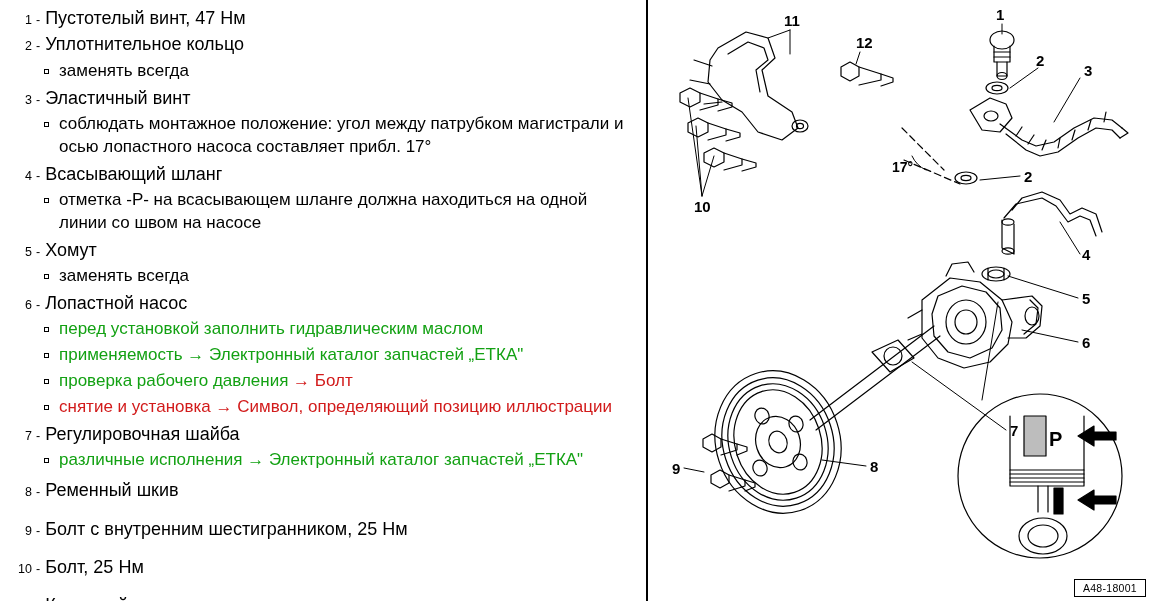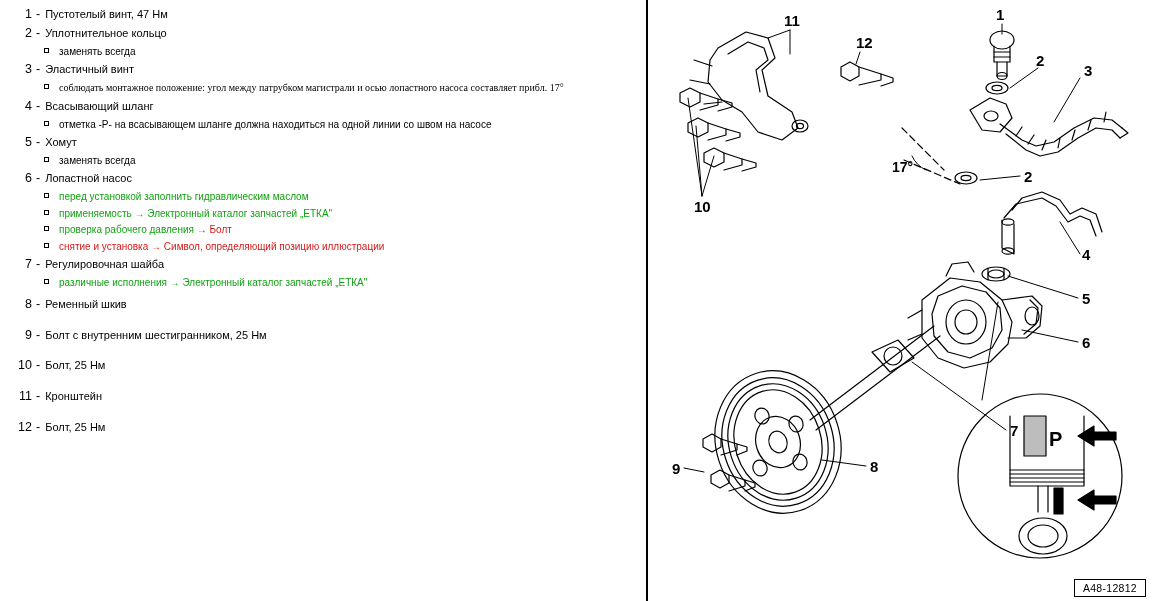--- a/index.html
+++ b/index.html
@@ -37,28 +37,28 @@
   .item-num {
     display: inline-block;
     width: 26px;
     text-align: right;
     flex: 0 0 26px;
     font-size: 12.5px;
   }
   .item-dash {
     padding: 0 5px 0 4px;
   }
-  .item-title { font-size: 11px; }
+  .item-title { font-size: 18px; }
 
   .sub {
     display: flex;
     align-items: baseline;
     margin: 3px 0 3px 0;
     padding-left: 38px;
-    font-size: 10px;
+    font-size: 17px;
     line-height: 1.35;
   }
   .bullet {
     flex: 0 0 auto;
     width: 5px; height: 5px;
     border: 1px solid #000;
     background: #fff;
     margin-right: 10px;
     position: relative;
     top: -2px;
@@ -116,21 +116,21 @@
     </div>
 
     <div class="item">
       <div class="item-head">
         <span class="item-num">3</span>
         <span class="item-dash">-</span>
         <span class="item-title">Эластичный винт</span>
       </div>
       <div class="sub">
         <span class="bullet"></span>
-        <span class="sub-text" style="white-space:normal; max-width:585px;font-family:Liberation Serif, serif;">соблюдать монтажное положение: угол между патрубком магистрали и осью лопастного насоса составляет прибл. 17°</span>
+        <span class="sub-text" style="white-space:normal; max-width:585px;">соблюдать монтажное положение: угол между патрубком магистрали и осью лопастного насоса составляет прибл. 17°</span>
       </div>
     </div>
 
     <div class="item">
       <div class="item-head">
         <span class="item-num">4</span>
         <span class="item-dash">-</span>
         <span class="item-title">Всасывающий шланг</span>
       </div>
       <div class="sub">
@@ -382,16 +382,16 @@
         <text x="360" y="436">7</text>
         <text x="220" y="472">8</text>
         <text x="22" y="474">9</text>
       </g>
 
       <text x="242" y="172" font-family="Liberation Sans, sans-serif" font-size="14" font-weight="bold" fill="#000">17°</text>
 
       <text x="399" y="446" font-family="Liberation Sans, sans-serif" font-size="20" font-weight="bold" fill="#000">P</text>
     </svg>
 
-    <div class="code-box">A48-12812</div>
+    <div class="code-box">A48-18001</div>
   </div>
 
 </div>
 
 </body></html>

